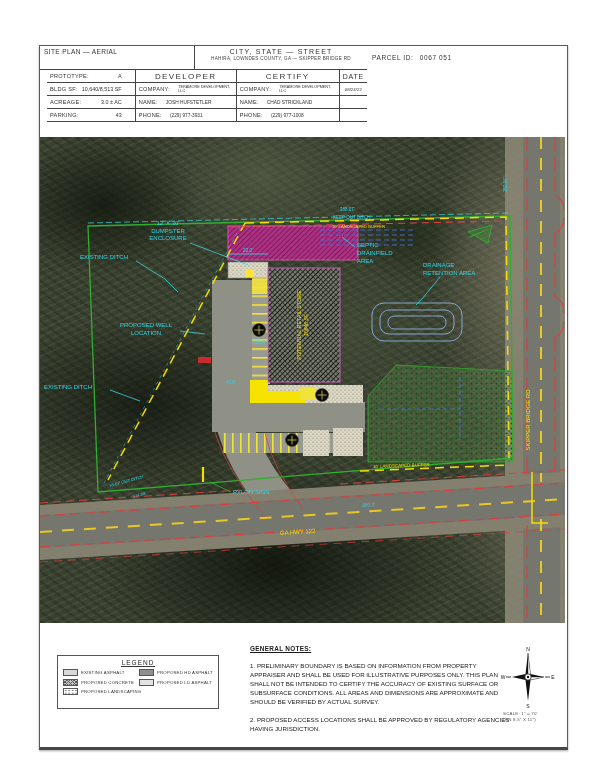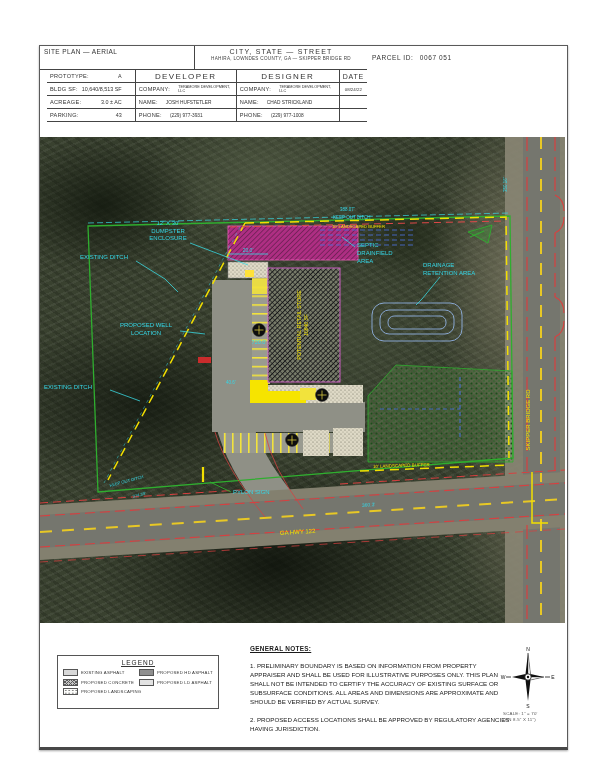--- a/index.html
+++ b/index.html
@@ -112,21 +112,21 @@
         <div class="tb-cell">
           <span class="tb-lab">NAME:</span>
           <span class="tb-val2">JOSH HUFSTETLER</span>
         </div>
         <div class="tb-cell">
           <span class="tb-lab">PHONE:</span>
           <span class="tb-val2">(229) 977-3931</span>
         </div>
       </div>
       <div class="tb-col tb-colC">
-        <div class="tb-cell tb-hdr">DESIGNER</div>
+        <div class="tb-cell tb-hdr">CERTIFY</div>
         <div class="tb-cell">
           <span class="tb-lab">COMPANY:</span>
           <span class="tb-company">TERAMORE DEVELOPMENT, LLC</span>
         </div>
         <div class="tb-cell">
           <span class="tb-lab">NAME:</span>
           <span class="tb-val2">CHAD STRICKLAND</span>
         </div>
         <div class="tb-cell">
           <span class="tb-lab">PHONE:</span>

